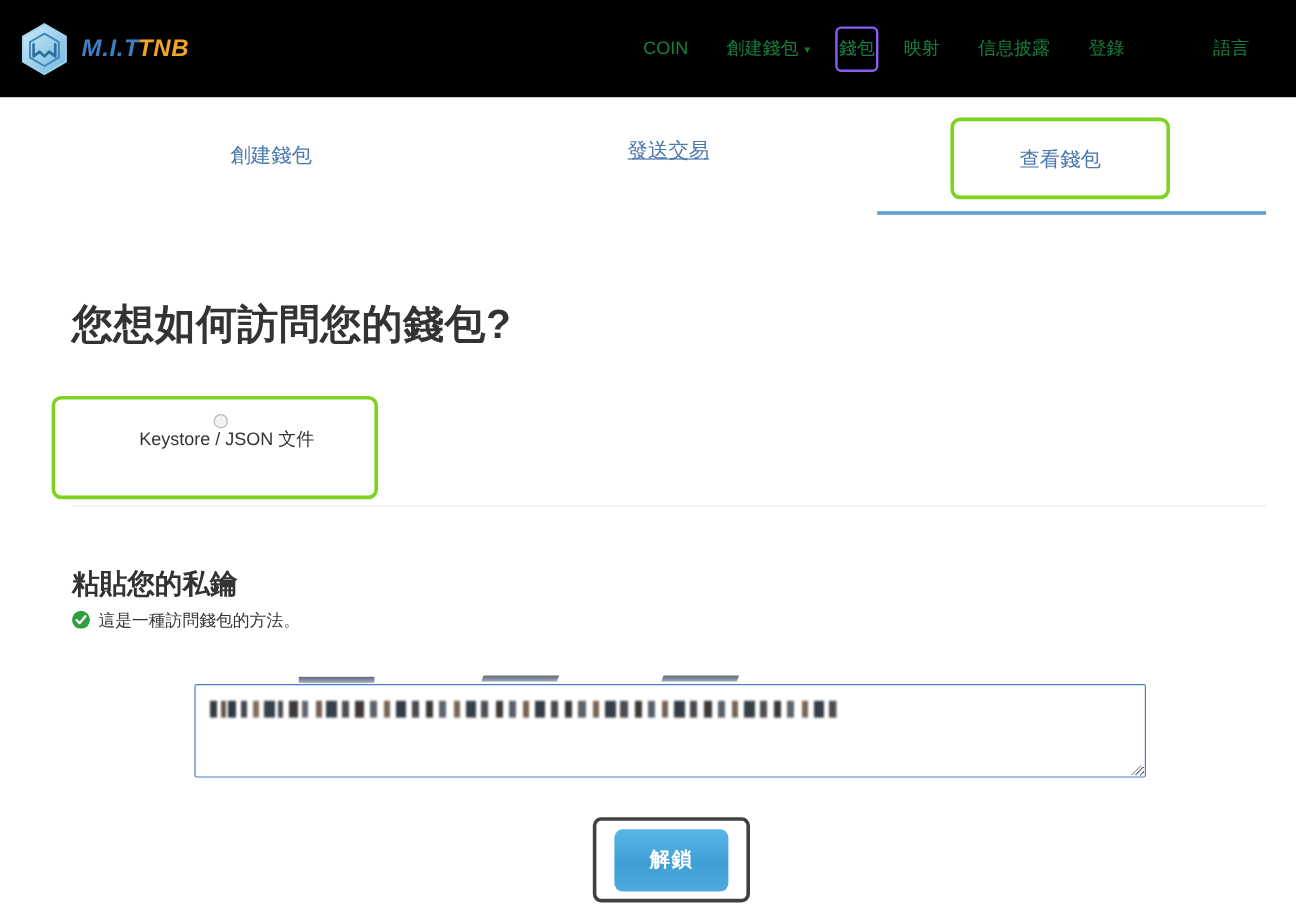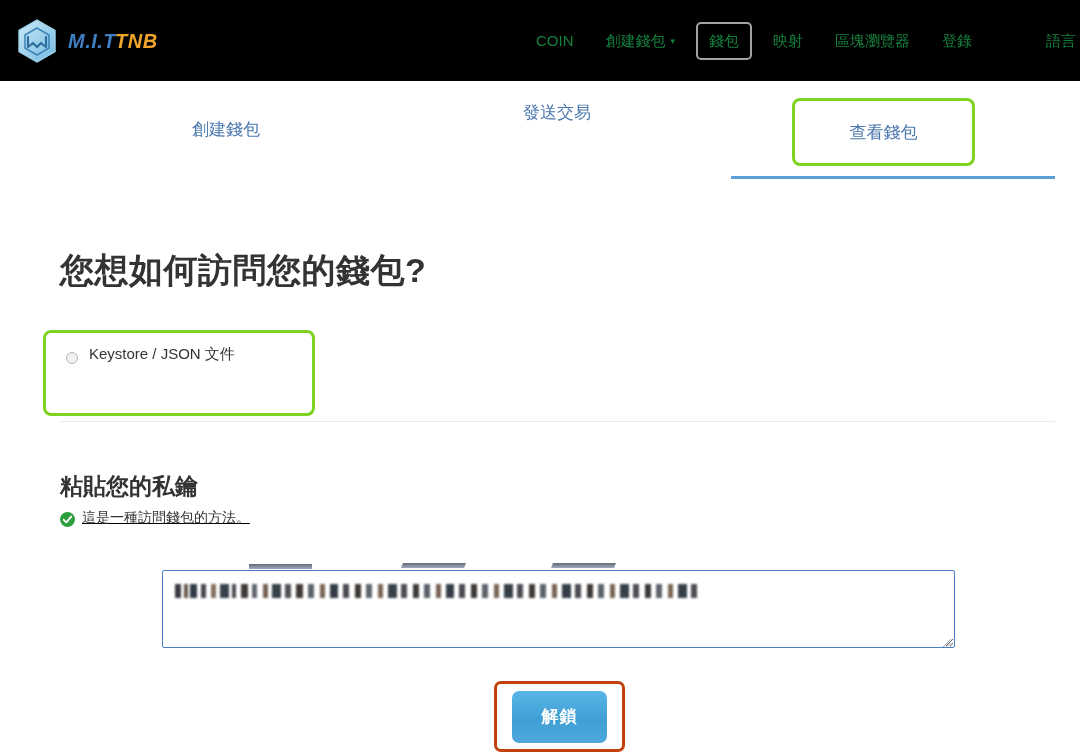--- a/index.html
+++ b/index.html
@@ -71,44 +71,44 @@
     align-items: center;
     line-height: 1.2;
   }
   .nav-item .caret {
     margin-left: 5px;
     font-size: 9px;
     position: relative;
     top: 1px;
   }
   .nav-item.highlight {
-    border: 2px solid #a3a3a3;
+    border: 2px solid #8b5cf6;
     border-radius: 5px;
-    padding: 8px 11px;
+    padding: 8px 1px;
     margin: 0 5px;
   }
   .nav-spacer { width: 42px; }
 
   
   .tabs {
     position: absolute;
     top: 98px;
     left: 0;
     width: 1080px;
     height: 84px;
   }
   .tab {
     position: absolute;
     font-size: 17px;
     color: #4a77ad;
     cursor: pointer;
     white-space: nowrap;
   }
   .tab-1 { left: 192px; top: 20px; }
-  .tab-2 { left: 523px; top: 3px; }
+  .tab-2 { left: 523px; top: 16px; text-decoration: underline; }
   .tab-3 {
     left: 792px;
     top: 0px;
     width: 183px;
     height: 68px;
     border: 3px solid #7ed321;
     border-radius: 8px;
     background: #ffffff;
     display: flex;
     align-items: center;
@@ -142,23 +142,24 @@
     width: 272px;
     height: 86px;
     border: 3px solid #7ed321;
     border-radius: 8px;
     background: #ffffff;
     box-sizing: border-box;
     padding: 12px 0 0 20px;
   }
   .radio-row {
     display: flex;
-    align-items: flex-end;
+    align-items: center;
     margin-bottom: 14px;
     cursor: pointer;
+    flex-direction: column;
   }
   .radio-dot {
     width: 12px;
     height: 12px;
     border-radius: 50%;
     border: 1px solid #b5b5b5;
     background: #f2f2f2;
     flex: none;
     margin-right: 11px;
     box-sizing: border-box;
@@ -197,22 +198,21 @@
     top: 471px;
     font-size: 23px;
     font-weight: bold;
     color: #333333;
   }
   .hint-row {
     position: absolute;
     left: 60px;
     top: 509px;
     display: flex;
-    align-items: flex-end;
-    text-decoration: underline;
+    align-items: flex-start;
   }
   .check-icon {
     width: 15px;
     height: 15px;
     flex: none;
     margin-right: 7px;
   }
   .hint-text {
     font-size: 14px;
     color: #333333;
@@ -297,21 +297,21 @@
     height: 11px;
     pointer-events: none;
   }
 
   .unlock-wrap {
     position: absolute;
     left: 494px;
     top: 681px;
     width: 131px;
     height: 71px;
-    border: 3px solid #c2410c;
+    border: 3px solid #404040;
     border-radius: 7px;
     background: #ffffff;
     box-sizing: border-box;
     display: flex;
     align-items: center;
     justify-content: center;
   }
   .unlock-button {
     width: 95px;
     height: 52px;
@@ -358,21 +358,21 @@
       <span>創建錢包</span>
       <span class="caret">▾</span>
     </div>
     <div class="nav-item highlight">
       <span>錢包</span>
     </div>
     <div class="nav-item">
       <span>映射</span>
     </div>
     <div class="nav-item">
-      <span>區塊瀏覽器</span>
+      <span>信息披露</span>
     </div>
     <div class="nav-item">
       <span>登錄</span>
     </div>
     <div class="nav-spacer"></div>
     <div class="nav-item">
       <span>語言</span>
 
     </div>
   </div>

